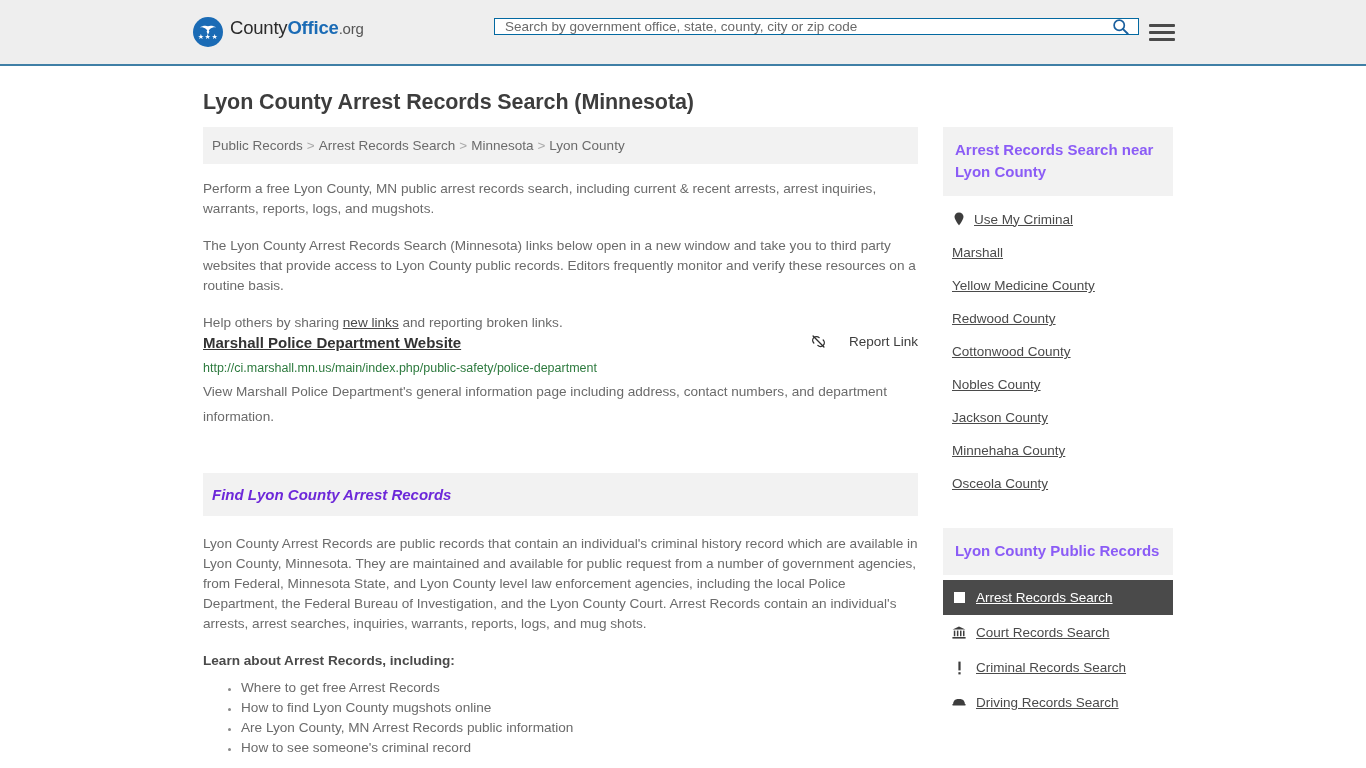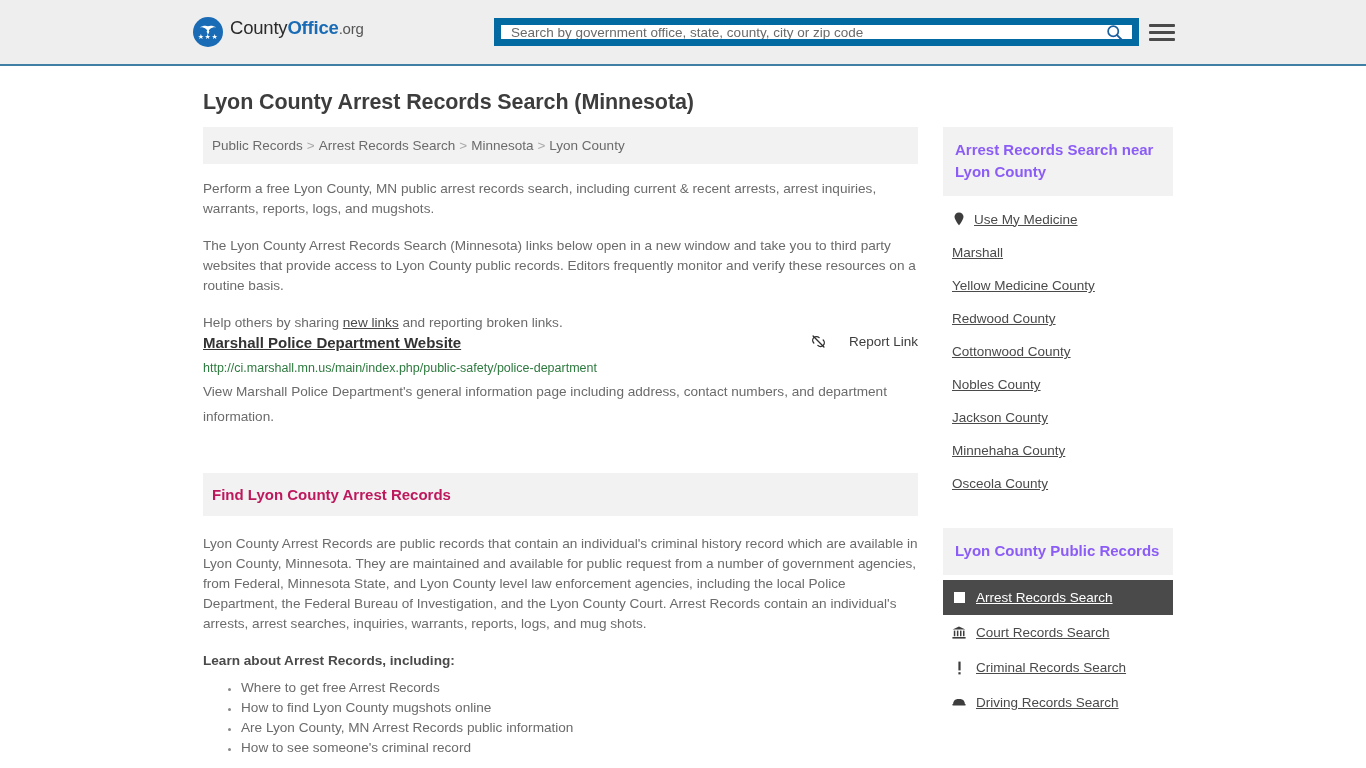--- a/index.html
+++ b/index.html
@@ -51,23 +51,23 @@
   }
   .logo-text .bold-blue { color: #1a6bb5; font-weight: bold; }
   .logo-text .county { color: #2b2b2b; }
   .logo-text .org { color: #555; font-size: 15px; }
 
   .search-wrap {
     position: absolute;
     left: 494px;
     top: 18px;
     width: 645px;
-    height: 28px;
+    height: 17px;
     background: #fff;
-    border: 7px solid #0369a1;
+    border: 1px solid #0369a1;
     display: flex;
     align-items: flex-start;
   }
   .search-input {
     border: none; outline: none;
     flex: 1 1 auto;
     height: 100%;
     padding: 0 10px;
     font-size: 13.5px;
     color: #555;
@@ -181,21 +181,22 @@
   
   .section-band {
     background: #f2f2f2;
     padding: 13px 10px 13px 9px;
     margin-top: 44px;
   }
   .section-band h2 {
     margin: 0;
     font-size: 15px;
     font-weight: bold;
-    color: #be185d;
+    color: #6d28d9;
+    font-style: italic;
   }
   .section-body {
     font-size: 13.6px;
     color: #6b6b6b;
     line-height: 20px;
     margin-top: 18px;
   }
   .learn-head {
     font-size: 13.6px;
     font-weight: bold;
@@ -363,21 +364,21 @@
       <h3>Arrest Records Search near Lyon County</h3>
     </div>
 
     <div class="side-list">
       <a class="side-item" href="#">
         <span class="ico">
           <svg width="10" height="14" viewBox="0 0 10 14">
             <path d="M5 0.4 C2.4 0.4 0.5 2.3 0.5 4.8 C0.5 7.8 5 13.4 5 13.4 C5 13.4 9.5 7.8 9.5 4.8 C9.5 2.3 7.6 0.4 5 0.4 Z" fill="#3d3d3d"></path>
           </svg>
         </span>
-        <span class="side-label">Use My Medicine</span>
+        <span class="side-label">Use My Criminal</span>
       </a>
       <a class="side-item no-icon" href="#">
         <span class="side-label">Marshall</span>
       </a>
       <a class="side-item no-icon" href="#">
         <span class="side-label">Yellow Medicine County</span>
       </a>
       <a class="side-item no-icon" href="#">
         <span class="side-label">Redwood County</span>
       </a>

